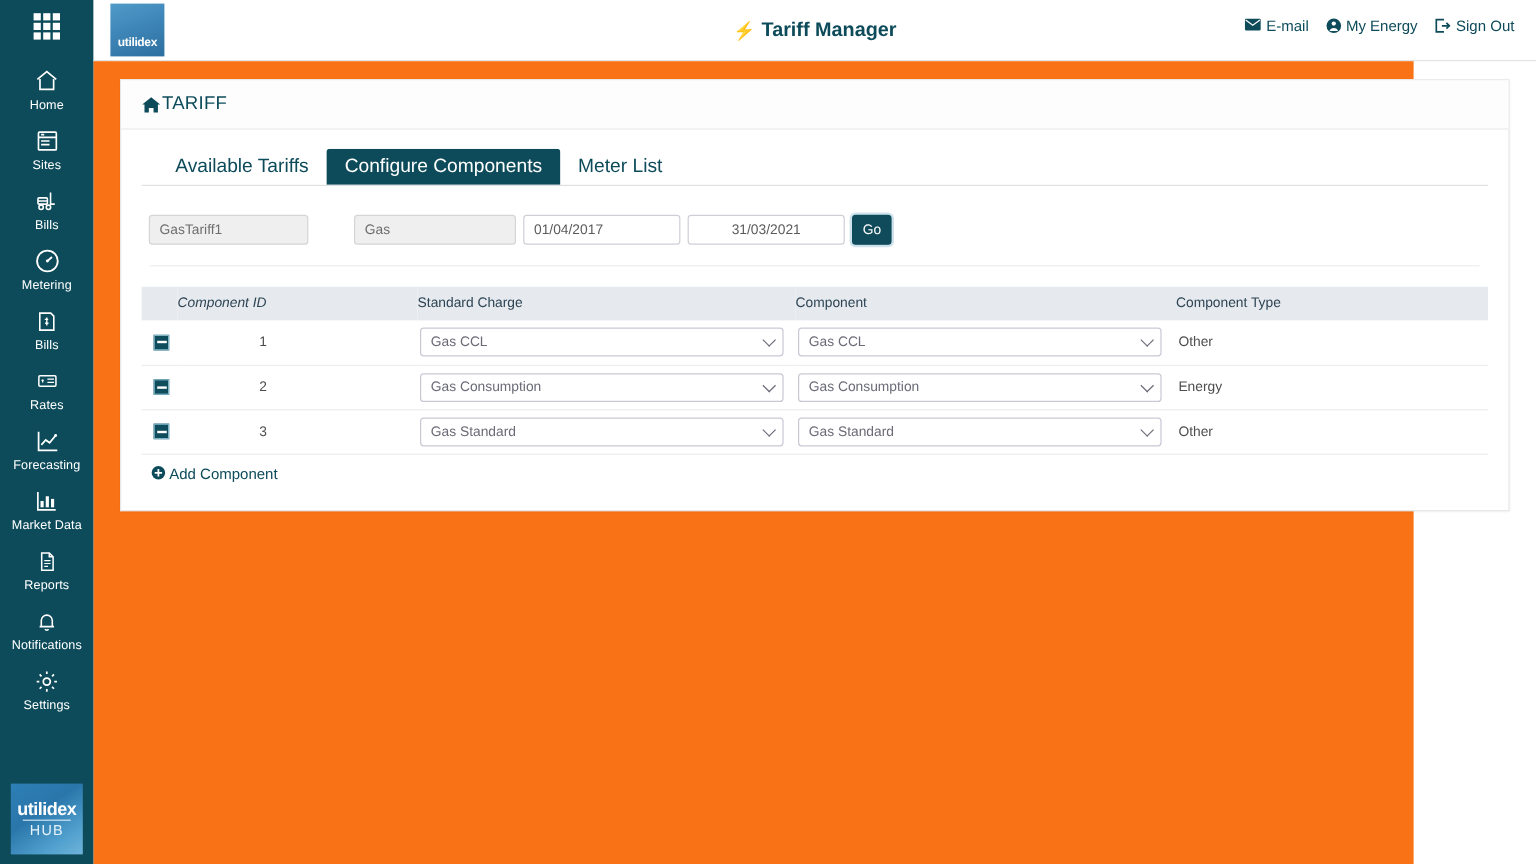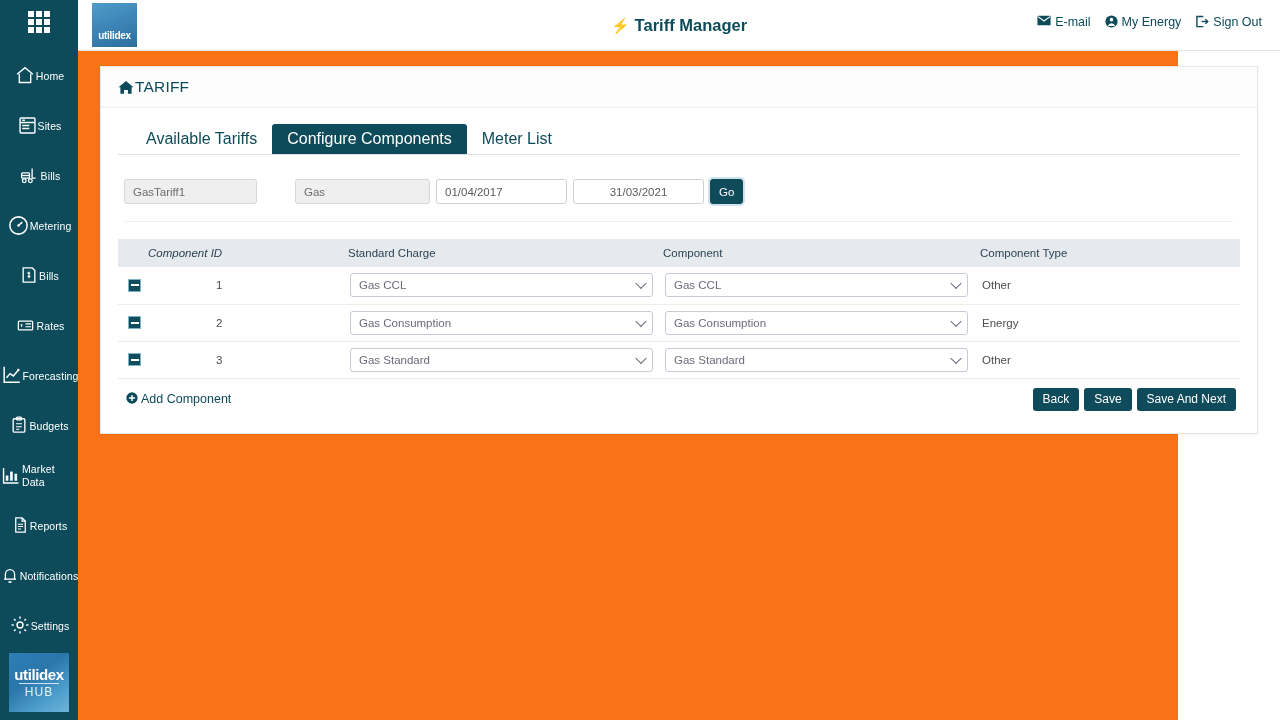--- a/index.html
+++ b/index.html
@@ -20,21 +20,21 @@
   .grid-launcher {
     width: 78px; height: 44px;
     display: flex; align-items: center; justify-content: center;
     cursor: pointer;
   }
   .grid-glyph { display: grid; grid-template-columns: repeat(3, 6px); grid-gap: 2px; }
   .grid-glyph i { display: block; width: 6px; height: 6px; background: #ffffff; }
 
   .nav-item {
     width: 78px; height: 50px;
-    display: flex; flex-direction: row; align-items: center; justify-content: center;
+    display: flex; flex-direction: column; align-items: center; justify-content: center;
     color: #ffffff; cursor: pointer; text-decoration: none;
     margin-bottom: 0px;
   }
   .nav-item .ico { height: 24px; display: flex; align-items: center; justify-content: center; }
   .nav-item .ico svg { display: block; }
   .nav-label {
     font-size: 10.5px; line-height: 13px; color: #ffffff;
     margin-top: 2px; letter-spacing: 0.1px;
   }
   .hub-logo {
@@ -286,30 +286,20 @@
     <span class="ico">
       <svg width="23" height="22" viewBox="0 0 24 24" fill="none" stroke="#fff" stroke-width="1.6">
           <path d="M4 3v17h17"></path>
           <path d="M6.5 15 10.5 10.5 14 13 19.5 6.5"></path>
           <circle cx="19.5" cy="6.5" r="1.3" fill="#fff" stroke="none"></circle>
         </svg>
     </span>
     <span class="nav-label">Forecasting</span>
   </div>
 
-  <div class="nav-item">
-    <span class="ico">
-      <svg width="20" height="22" viewBox="0 0 24 24" fill="none" stroke="#fff" stroke-width="1.6">
-          <rect x="5" y="4.5" width="14" height="16" rx="1.4"></rect>
-          <rect x="9" y="2.6" width="6" height="3.2" rx="1"></rect>
-          <path d="M8.5 10.5h7M8.5 14h7M8.5 17h4" stroke-width="1.3"></path>
-        </svg>
-    </span>
-    <span class="nav-label">Budgets</span>
-  </div>
 
   <div class="nav-item">
     <span class="ico">
       <svg width="22" height="21" viewBox="0 0 24 24" fill="none" stroke="#fff" stroke-width="1.6">
           <path d="M3.5 3.5v17h17"></path>
           <rect x="6" y="12" width="3" height="6" fill="#fff" stroke="none"></rect>
           <rect x="11" y="7.5" width="3" height="10.5" fill="#fff" stroke="none"></rect>
           <rect x="16" y="10" width="3" height="8" fill="#fff" stroke="none"></rect>
         </svg>
     </span>
@@ -513,22 +503,17 @@
       <div class="panel-foot">
         <a class="add-link">
           <span>
             <svg width="12" height="12" viewBox="0 0 14 14">
                 <circle cx="7" cy="7" r="6.6" fill="#0d4b5a"></circle>
                 <path d="M7 3.4v7.2M3.4 7h7.2" stroke="#fff" stroke-width="1.7"></path>
               </svg>
           </span>
           <span>Add Component</span>
         </a>
-        <div class="btns">
-          <button class="btn">Back</button>
-          <button class="btn">Save</button>
-          <button class="btn">Save And Next</button>
-        </div>
       </div>
 
     </div>
   </div>
 </div>
 
 </body></html>

